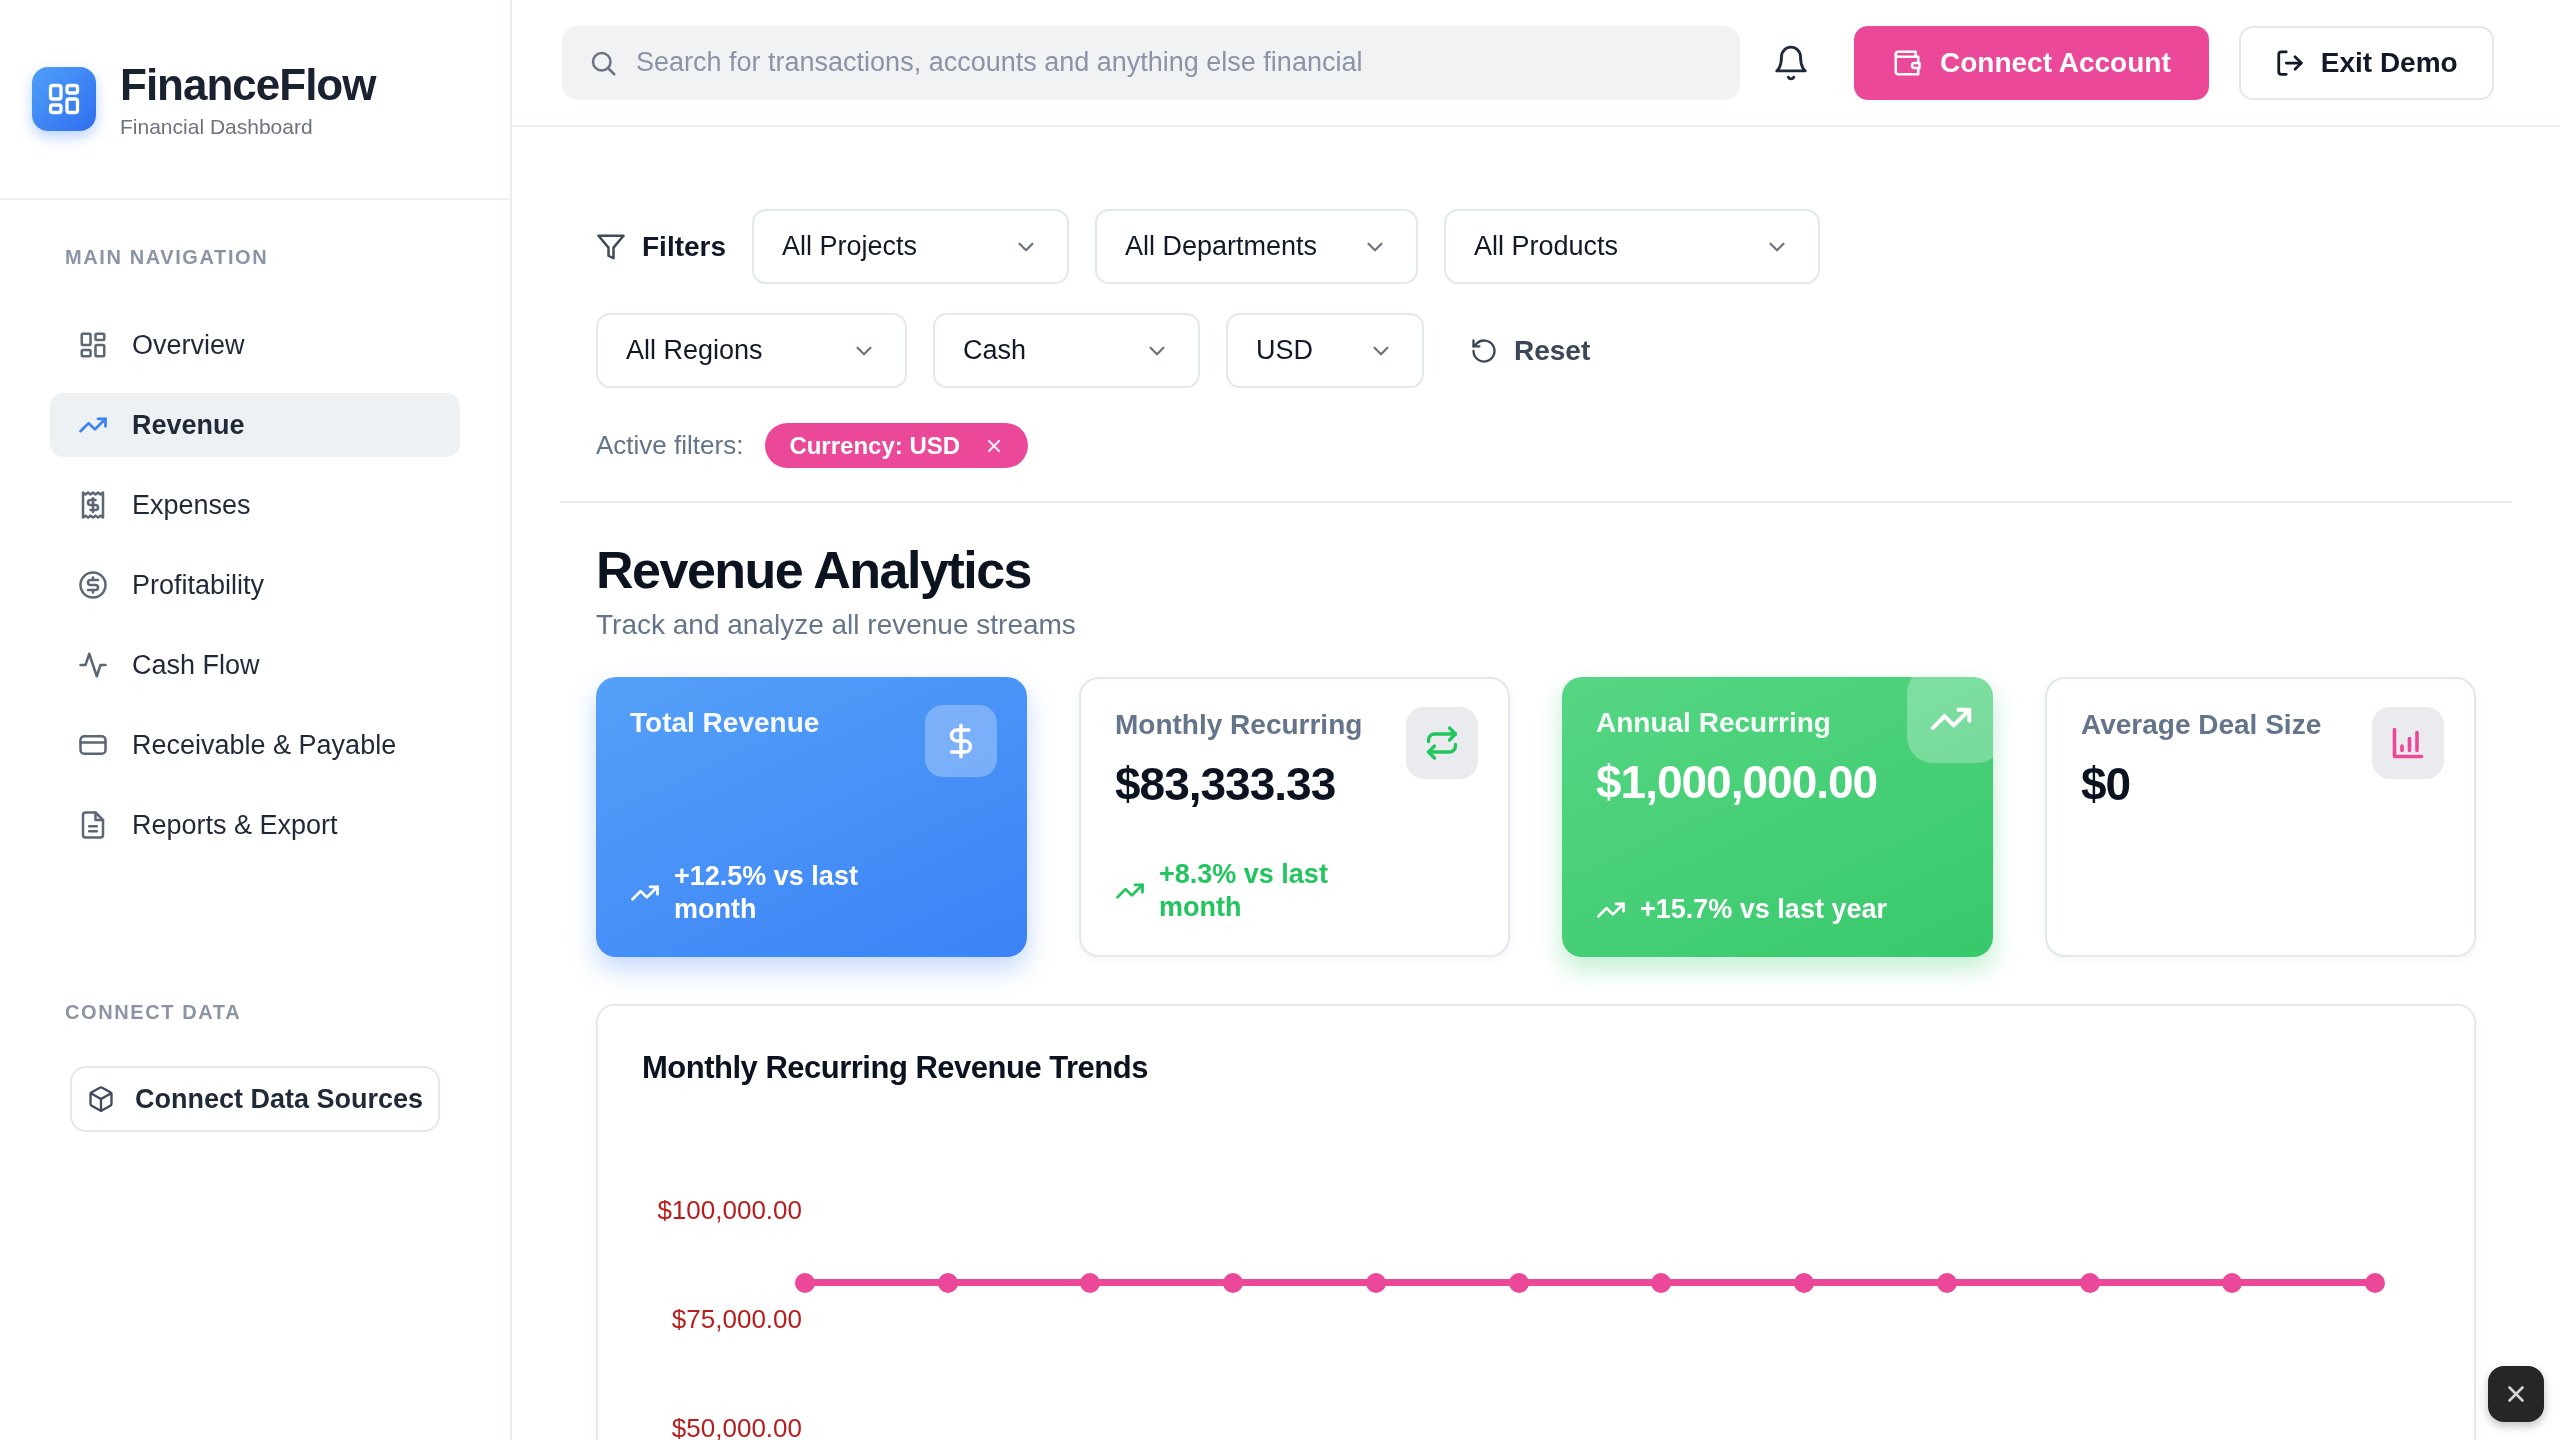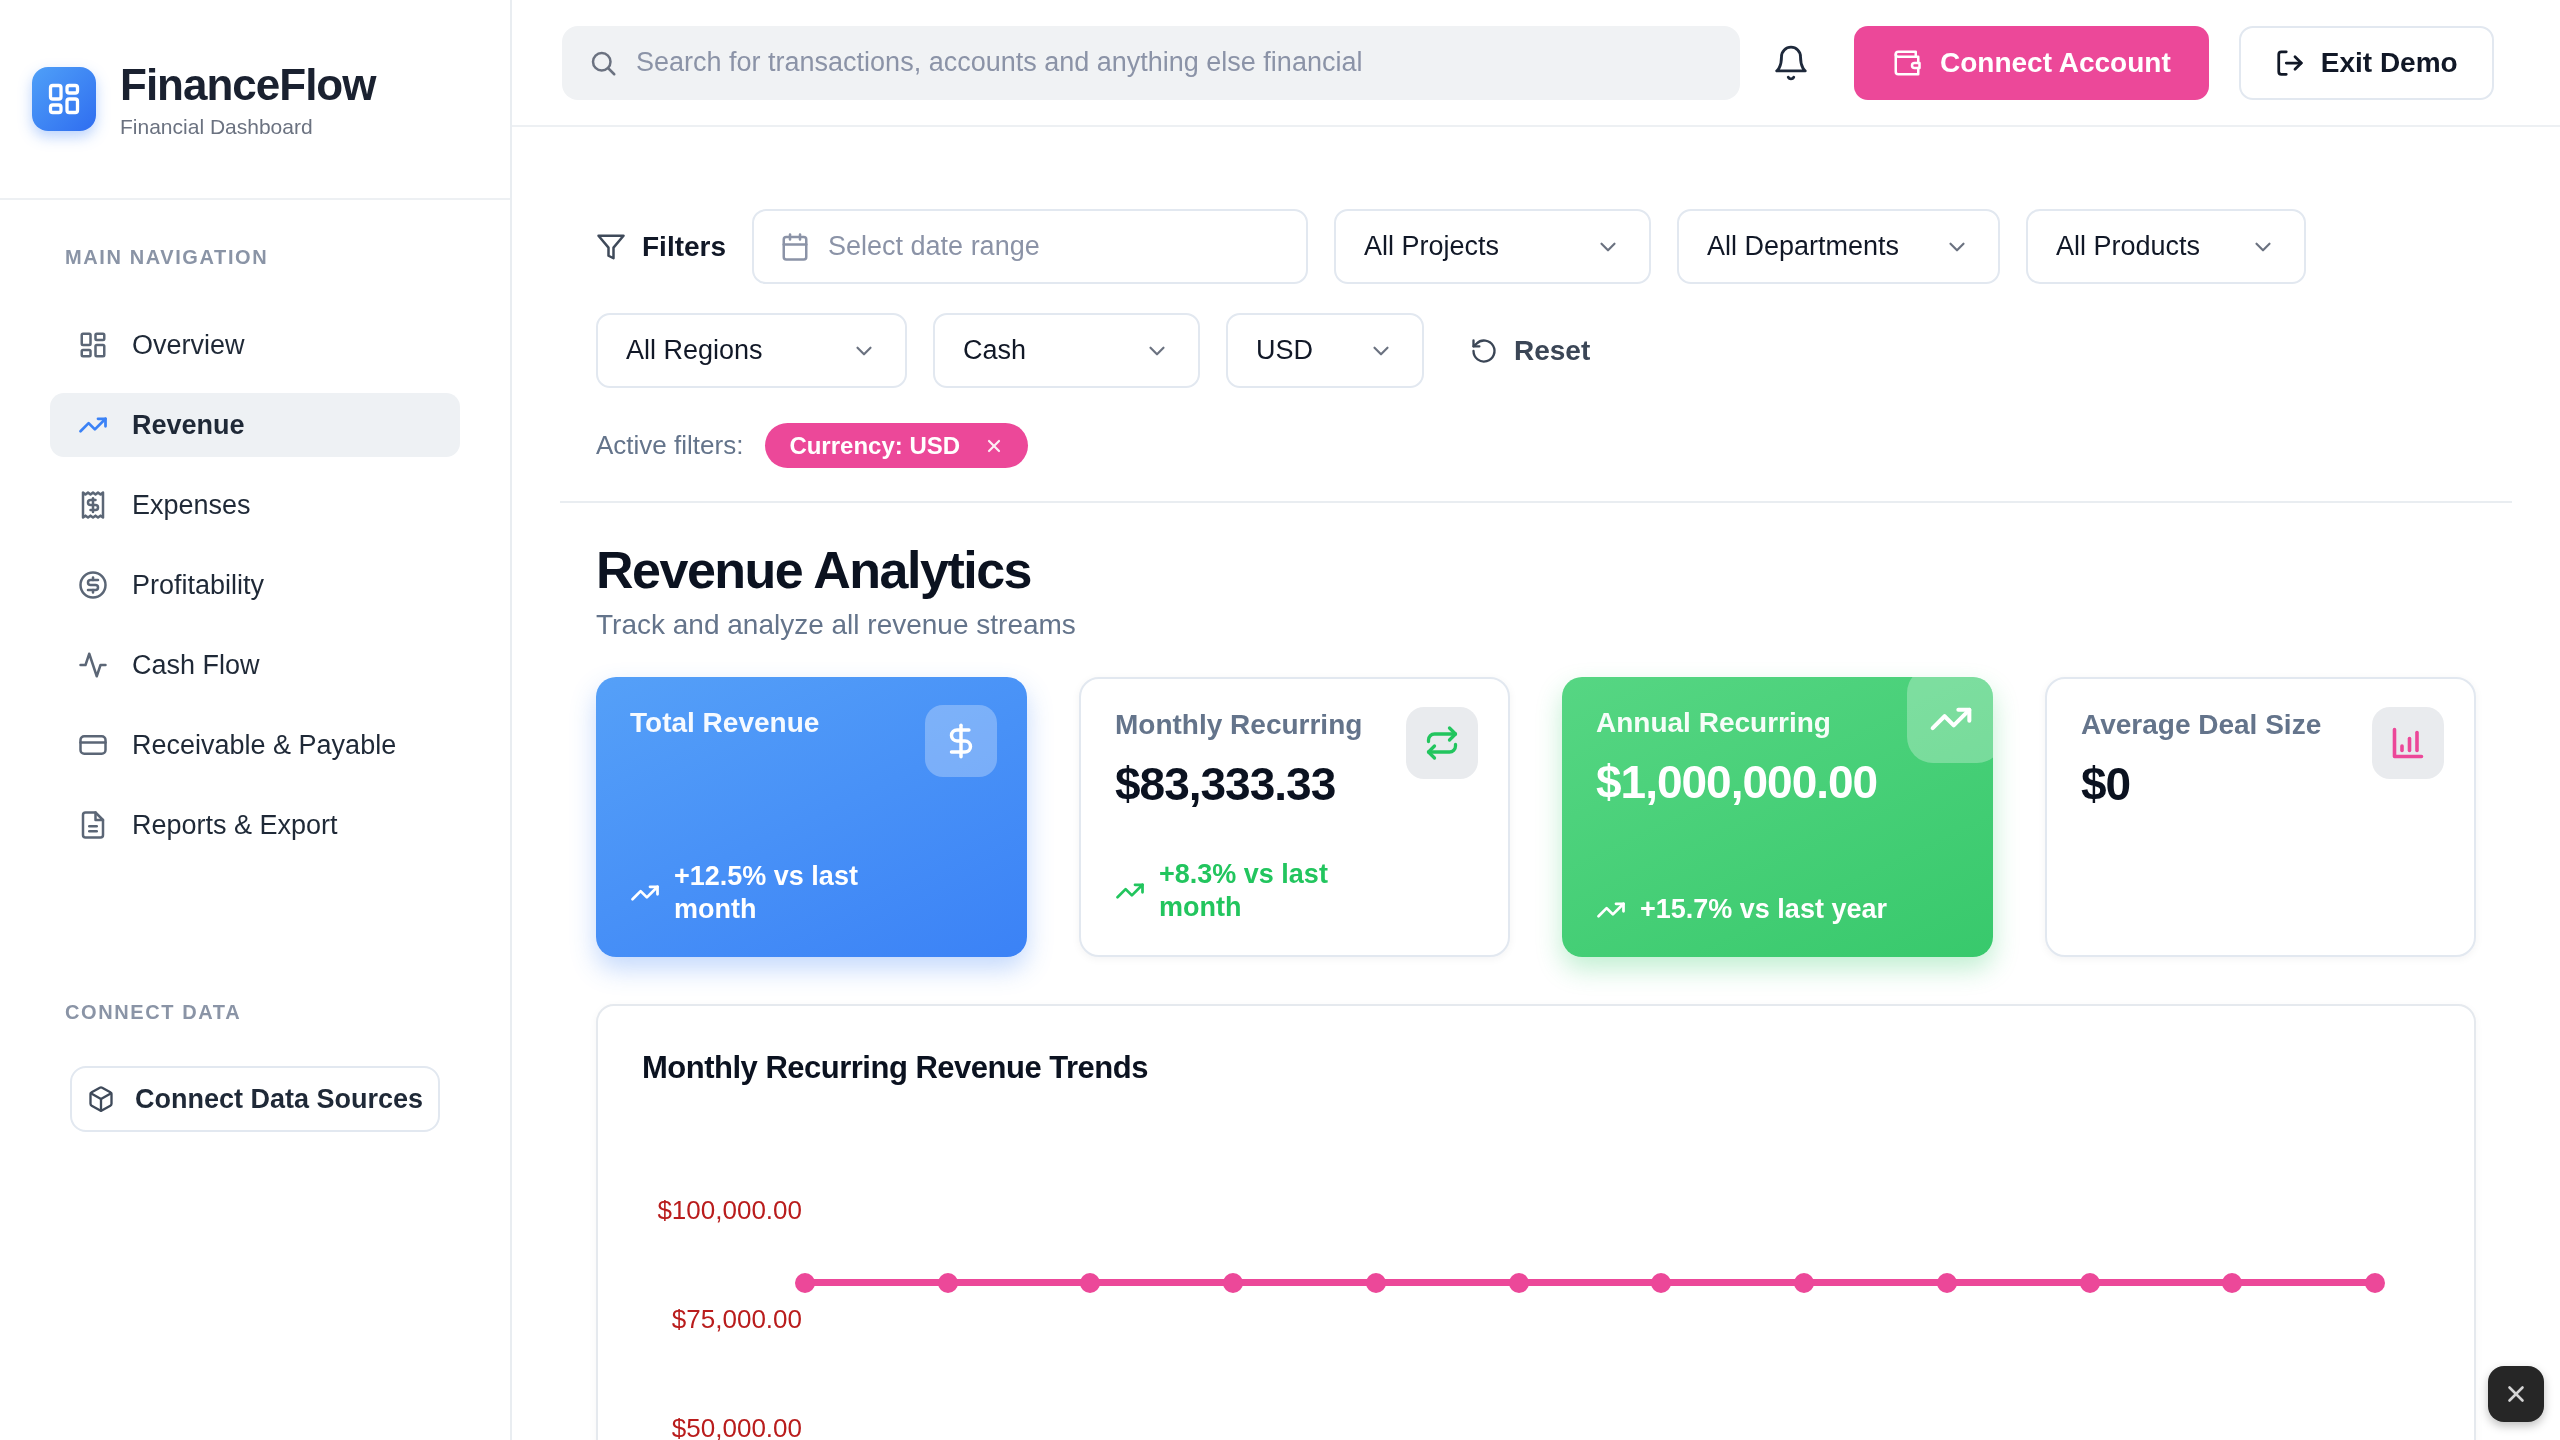--- a/index.html
+++ b/index.html
@@ -67,21 +67,21 @@
   .filters-label { display:flex; align-items:center; gap:16px; font-size:28px;
     font-weight:700; color:#111827; }
   .filters-label .nav-ico { color:#3f4a5a; }
   .field { height:75px; border:2px solid #e2e8f0; border-radius:14px;
     display:flex; align-items:center; background:#fff; cursor:pointer; }
   .date-field { width:556px; padding:0 26px; gap:18px; color:#8b93a7; font-size:27px; }
   .date-field .nav-ico { color:#8b93a7; }
   .select { justify-content:space-between; padding:0 28px; font-size:27px;
     color:#111827; font-weight:500; }
   .select .chev { color:#6b7280; }
-  .w-projects{width:317px} .w-departments{width:323px} .w-products{width:280px}
+  .w-projects{width:317px} .w-departments{width:323px} .w-products{width:376px}
   .w-regions{width:311px} .w-basis{width:267px} .w-currency{width:198px}
   .reset-btn { margin-left:20px; display:flex; align-items:center; gap:16px;
     background:none; border:none; font-size:28px; font-weight:600; color:#3b4656;
     cursor:pointer; font-family:inherit; }
   .active-row { margin-top:35px; display:flex; align-items:center; gap:22px; }
   .active-label { font-size:26px; color:#64748b; }
   .chip { height:45px; border-radius:23px; background:#ec4899; color:#fff;
     display:flex; align-items:center; gap:24px; padding:0 24px; font-size:24px;
     font-weight:700; }
   .chip .chip-x { cursor:pointer; display:flex; opacity:.9; }
@@ -301,31 +301,20 @@
       <section class="inset">
         <div class="filter-row">
           <div class="filters-label">
             <span class="nav-ico">
               <svg width="30" height="30" viewBox="0 0 24 24" fill="none" stroke="currentColor" stroke-width="2" stroke-linecap="round" stroke-linejoin="round">
                   <polygon points="22 3 2 3 10 12.46 10 19 14 21 14 12.46"></polygon>
                 </svg>
             </span>
             <span>Filters</span>
           </div>
-          <div class="field date-field">
-            <span class="nav-ico">
-              <svg width="30" height="30" viewBox="0 0 24 24" fill="none" stroke="currentColor" stroke-width="2" stroke-linecap="round" stroke-linejoin="round">
-                  <rect x="3" y="4" width="18" height="18" rx="2"></rect>
-                  <line x1="16" y1="2" x2="16" y2="6"></line>
-                  <line x1="8" y1="2" x2="8" y2="6"></line>
-                  <line x1="3" y1="10" x2="21" y2="10"></line>
-                </svg>
-            </span>
-            <span>Select date range</span>
-          </div>
           <div class="field select w-projects">
             <span>All Projects</span>
             <span class="chev">
               <svg width="26" height="26" viewBox="0 0 24 24" fill="none" stroke="currentColor" stroke-width="2" stroke-linecap="round" stroke-linejoin="round">
                   <polyline points="6 9 12 15 18 9"></polyline>
                 </svg>
             </span>
           </div>
           <div class="field select w-departments">
             <span>All Departments</span>

